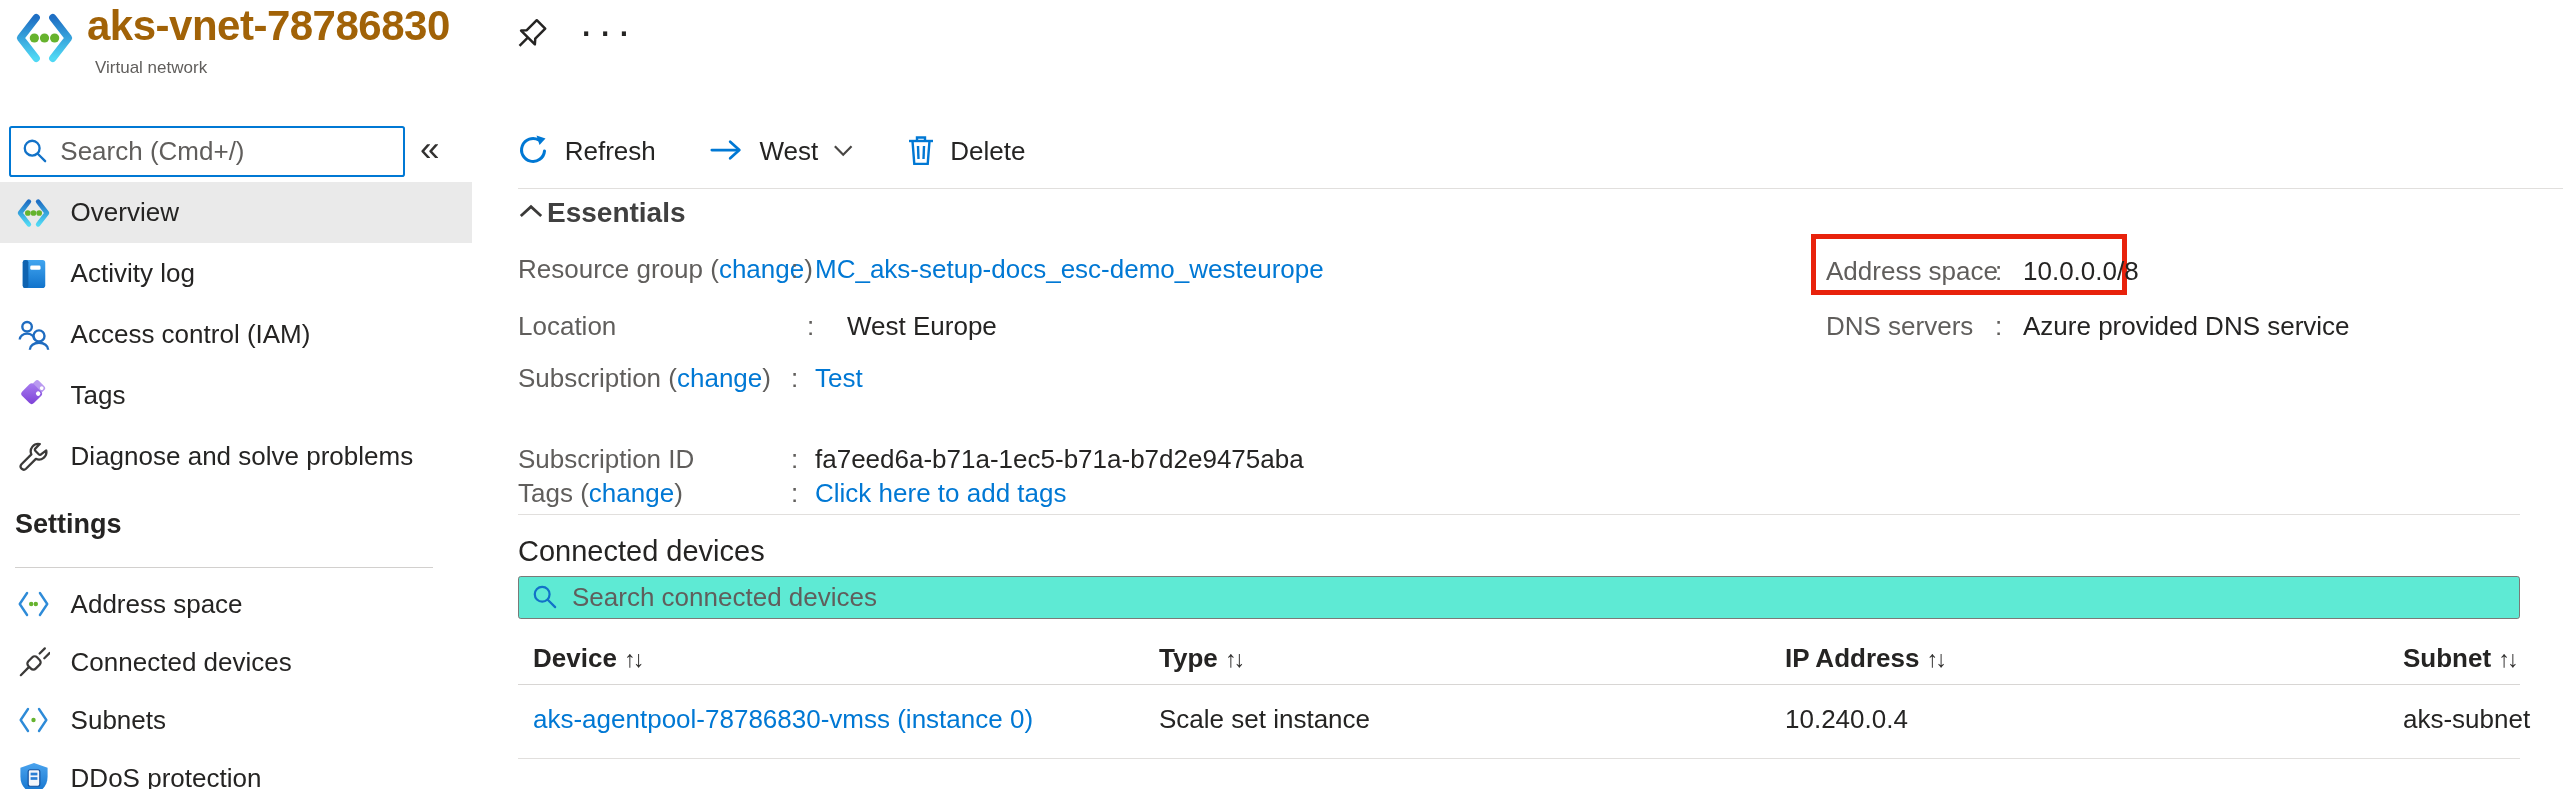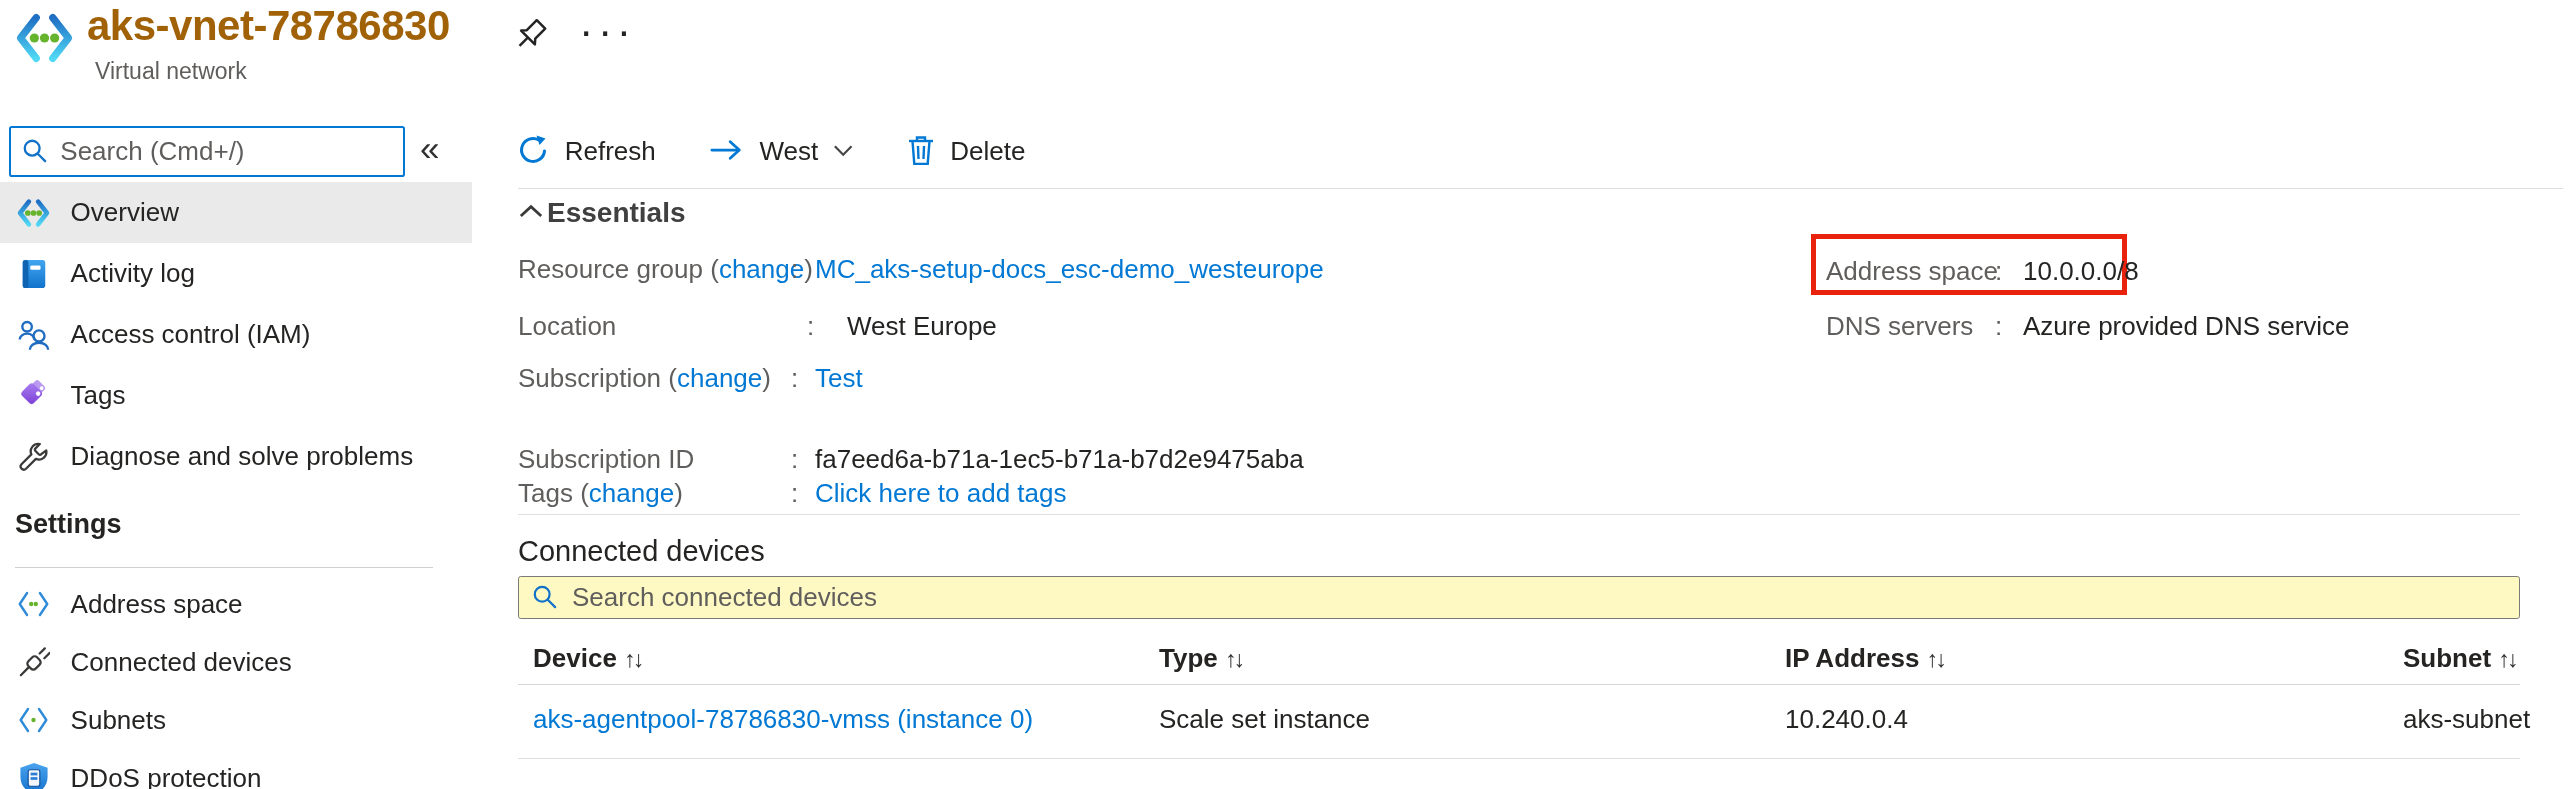--- a/index.html
+++ b/index.html
@@ -4,21 +4,21 @@
 <style>
   * { margin:0; padding:0; box-sizing:border-box; }
   html,body { width:2576px; height:789px; background:#fff; font-family:"Liberation Sans","DejaVu Sans",sans-serif; color:#252423; overflow:hidden; }
   #app { position:relative; width:2576px; height:789px; }
   .abs { position:absolute; }
   .link { color:#0078d4; text-decoration:none; cursor:pointer; }
 
   
   .hdr-icon { left:15px; top:11px; }
   .page-title { left:87px; top:1.9px; font-size:42px; font-weight:700; letter-spacing:-0.5px; color:#a16207; }
-  .page-subtitle { left:95px; top:58px; font-size:23px; color:#605e5c; }
+  .page-subtitle { left:95px; top:58px; font-size:17px; color:#605e5c; }
   .pin-btn { left:513px; top:16.7px; cursor:pointer; }
   .more-btn { left:579px; top:1.9px; font-size:43px; letter-spacing:4.6px; color:#252423; cursor:pointer; line-height:56px; }
 
   
   .search-box { left:9.3px; top:126px; width:396px; height:51px; border:2.8px solid #0078d4; border-radius:2.8px; display:flex; align-items:center; padding-left:11px; background:#fff; }
   .search-box .ph { font-size:26px; color:#605e5c; margin-left:13px; }
   .collapse-btn { left:420px; top:128px; font-size:35px; color:#323130; cursor:pointer; }
   .nav { left:0; top:182px; width:472px; }
   .nav-item { position:relative; height:61px; display:flex; align-items:center; padding-left:15px; cursor:pointer; }
   .nav-item.small { height:58px; }
@@ -42,21 +42,21 @@
   .ess-row .ess-label { width:273px; color:#605e5c; }
   .ess-row .ess-colon { width:24px; color:#605e5c; }
   .ess-right .ess-label { width:169px; }
   .ess-right .ess-colon { width:28px; }
   .paren { color:#605e5c; }
   .red-box { left:1811px; top:234px; width:316px; height:61px; border:5.6px solid #e8220c; }
   .ess-divider { left:518px; top:514px; width:2002px; border-top:0.9px solid #e1dfdd; }
 
   
   .section-title { left:518px; top:535px; font-size:29px; color:#252423; }
-  .cd-search { left:518px; top:576px; width:2002px; height:43px; border:1.9px solid #7a7a78; border-radius:2.8px; display:flex; align-items:center; padding-left:13px; background:#fef9c3; }
+  .cd-search { left:518px; top:576px; width:2002px; height:43px; border:1.9px solid #7a7a78; border-radius:2.8px; display:flex; align-items:center; padding-left:13px; background:#5eead4; }
   .cd-search .ph { font-size:26px; color:#605e5c; margin-left:15px; }
   .tbl-head { left:518px; top:643px; width:2002px; height:41px; }
   .tbl-cell { position:absolute; font-size:26px; white-space:nowrap; }
   .tbl-head .tbl-cell { font-weight:700; color:#252423; }
   .sort { font-size:23px; font-weight:400; color:#323130; letter-spacing:-2.8px; margin-left:7.4px; }
   .col-device { left:15px; } .col-type { left:641px;text-align:center; } .col-ip { left:1267px; } .col-subnet { left:1885px; }
   .head-divider { left:518px; top:684px; width:2002px; border-top:0.9px solid #d8d6d4; }
   .tbl-row { left:518px; top:704px; width:2002px; height:52px; }
   .row-divider { left:518px; top:758px; width:2002px; border-top:0.9px solid #e1dfdd; }
 </style>

